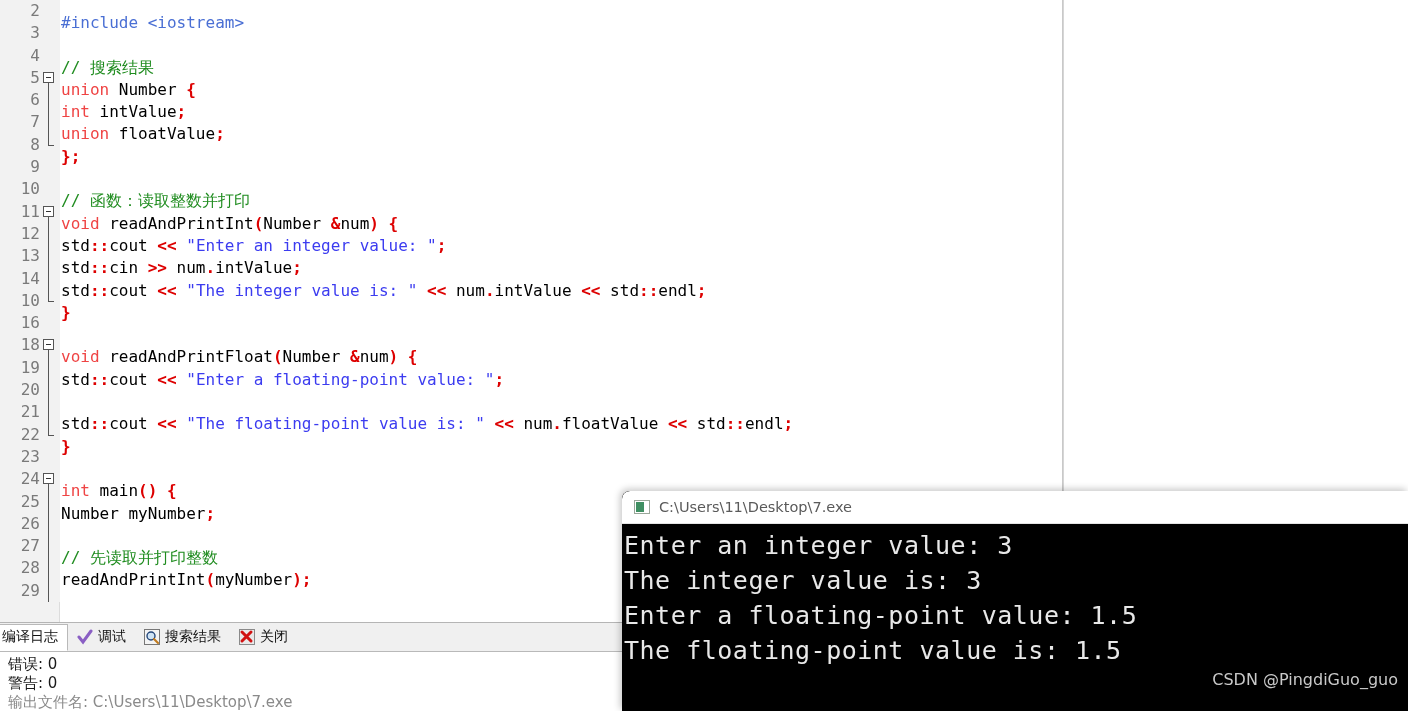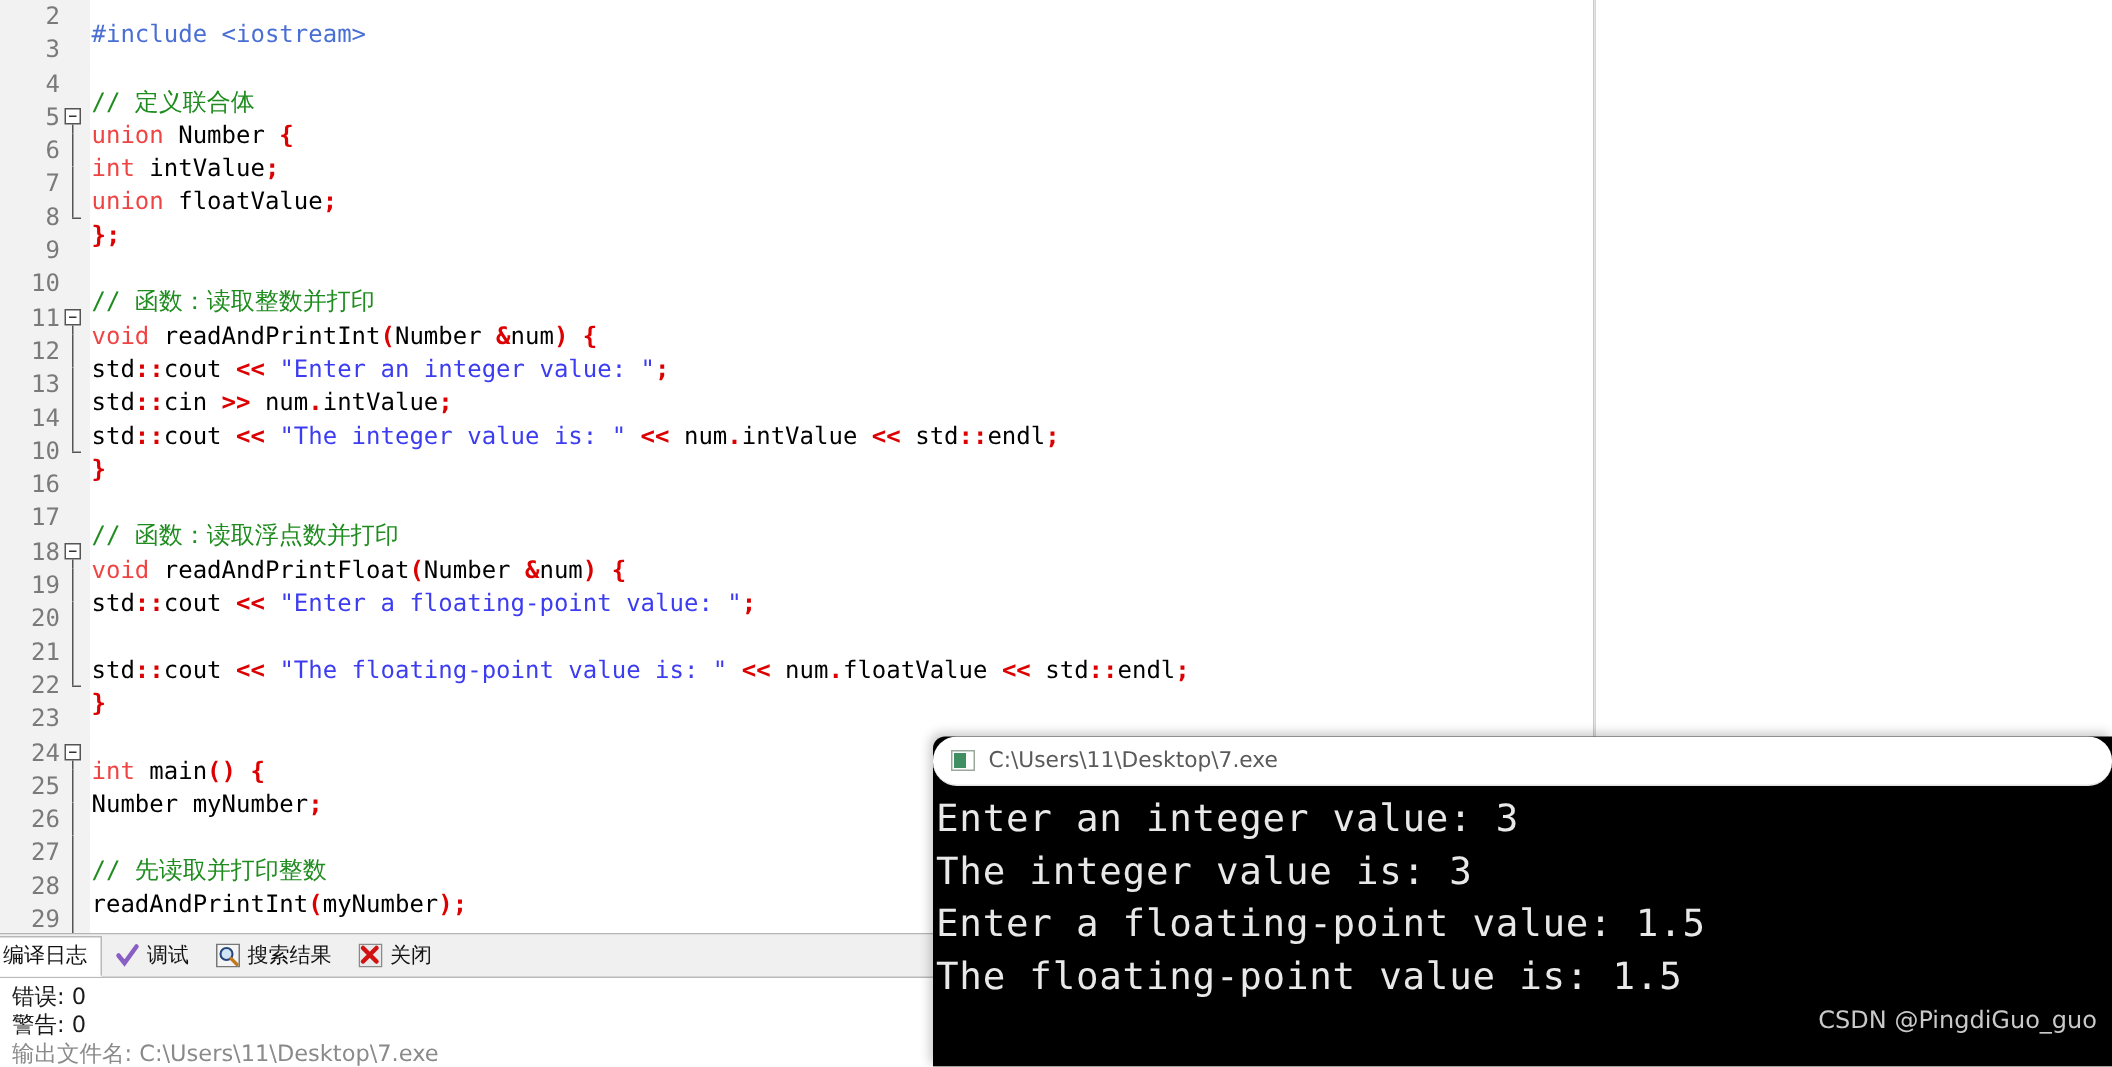--- a/index.html
+++ b/index.html
@@ -181,21 +181,20 @@
   #console-titlebar {
     height: 33px;
     background: #ffffff;
     border-top-left-radius: 8px;
     display: flex;
     align-items: center;
     padding-left: 12px;
     gap: 9px;
     border-bottom: 1px solid #e4e4e4;
     box-sizing: border-box;
-    border-radius: 16px;
   }
   #console-title-text {
     font-family: "DejaVu Sans", sans-serif;
     font-size: 14.5px;
     color: #5a5a5a;
     white-space: pre;
   }
   #console-app-icon {
     width: 16px; height: 14px;
     background: #ffffff;
@@ -237,34 +236,33 @@
   }
 </style>
 </head>
 <body>
 
 <div id="editor-pane">
   <div class="gutter-bg"></div>
   <div id="code-lines">
       <div class="code-line"><div class="gutter">2</div><div class="fold-col"></div><div class="code-text"><span class="pre">#include &lt;iostream&gt;</span></div></div>
       <div class="code-line"><div class="gutter">3</div><div class="fold-col"></div><div class="code-text"></div></div>
-      <div class="code-line"><div class="gutter">4</div><div class="fold-col"></div><div class="code-text"><span class="cmt">// 定义联合体</span></div></div>
+      <div class="code-line"><div class="gutter">4</div><div class="fold-col"></div><div class="code-text"><span class="cmt">// 搜索结果</span></div></div>
       <div class="code-line"><div class="gutter">5</div><div class="fold-col"><div class="fold-box"></div><div class="fold-line start"></div></div><div class="code-text"><span class="kw">union</span><span class="plain"> Number </span><span class="punct">{</span></div></div>
       <div class="code-line"><div class="gutter">6</div><div class="fold-col"><div class="fold-line"></div></div><div class="code-text"><span class="kw">int</span><span class="plain"> intValue</span><span class="punct">;</span></div></div>
       <div class="code-line"><div class="gutter">7</div><div class="fold-col"><div class="fold-line"></div></div><div class="code-text"><span class="kw">union</span><span class="plain"> floatValue</span><span class="punct">;</span></div></div>
       <div class="code-line"><div class="gutter">8</div><div class="fold-col"><div class="fold-line end"></div></div><div class="code-text"><span class="punct">}</span><span class="punct">;</span></div></div>
       <div class="code-line"><div class="gutter">9</div><div class="fold-col"></div><div class="code-text"></div></div>
       <div class="code-line"><div class="gutter">10</div><div class="fold-col"></div><div class="code-text"><span class="cmt">// 函数：读取整数并打印</span></div></div>
       <div class="code-line"><div class="gutter">11</div><div class="fold-col"><div class="fold-box"></div><div class="fold-line start"></div></div><div class="code-text"><span class="kw">void</span><span class="plain"> readAndPrintInt</span><span class="punct">(</span><span class="plain">Number </span><span class="punct">&amp;</span><span class="plain">num</span><span class="punct">)</span><span class="plain"> </span><span class="punct">{</span></div></div>
       <div class="code-line"><div class="gutter">12</div><div class="fold-col"><div class="fold-line"></div></div><div class="code-text"><span class="plain">std</span><span class="punct">::</span><span class="plain">cout </span><span class="punct">&lt;&lt;</span><span class="plain"> </span><span class="str">"Enter an integer value: "</span><span class="punct">;</span></div></div>
       <div class="code-line"><div class="gutter">13</div><div class="fold-col"><div class="fold-line"></div></div><div class="code-text"><span class="plain">std</span><span class="punct">::</span><span class="plain">cin </span><span class="punct">&gt;&gt;</span><span class="plain"> num</span><span class="punct">.</span><span class="plain">intValue</span><span class="punct">;</span></div></div>
       <div class="code-line"><div class="gutter">14</div><div class="fold-col"><div class="fold-line"></div></div><div class="code-text"><span class="plain">std</span><span class="punct">::</span><span class="plain">cout </span><span class="punct">&lt;&lt;</span><span class="plain"> </span><span class="str">"The integer value is: "</span><span class="plain"> </span><span class="punct">&lt;&lt;</span><span class="plain"> num</span><span class="punct">.</span><span class="plain">intValue </span><span class="punct">&lt;&lt;</span><span class="plain"> std</span><span class="punct">::</span><span class="plain">endl</span><span class="punct">;</span></div></div>
       <div class="code-line"><div class="gutter">10</div><div class="fold-col"><div class="fold-line end"></div></div><div class="code-text"><span class="punct">}</span></div></div>
       <div class="code-line"><div class="gutter">16</div><div class="fold-col"></div><div class="code-text"></div></div>
-      <div class="code-line"><div class="gutter">17</div><div class="fold-col"></div><div class="code-text"><span class="cmt">// 函数：读取浮点数并打印</span></div></div>
       <div class="code-line"><div class="gutter">18</div><div class="fold-col"><div class="fold-box"></div><div class="fold-line start"></div></div><div class="code-text"><span class="kw">void</span><span class="plain"> readAndPrintFloat</span><span class="punct">(</span><span class="plain">Number </span><span class="punct">&amp;</span><span class="plain">num</span><span class="punct">)</span><span class="plain"> </span><span class="punct">{</span></div></div>
       <div class="code-line"><div class="gutter">19</div><div class="fold-col"><div class="fold-line"></div></div><div class="code-text"><span class="plain">std</span><span class="punct">::</span><span class="plain">cout </span><span class="punct">&lt;&lt;</span><span class="plain"> </span><span class="str">"Enter a floating-point value: "</span><span class="punct">;</span></div></div>
       <div class="code-line"><div class="gutter">20</div><div class="fold-col"><div class="fold-line"></div></div></div>
       <div class="code-line"><div class="gutter">21</div><div class="fold-col"><div class="fold-line"></div></div><div class="code-text"><span class="plain">std</span><span class="punct">::</span><span class="plain">cout </span><span class="punct">&lt;&lt;</span><span class="plain"> </span><span class="str">"The floating-point value is: "</span><span class="plain"> </span><span class="punct">&lt;&lt;</span><span class="plain"> num</span><span class="punct">.</span><span class="plain">floatValue </span><span class="punct">&lt;&lt;</span><span class="plain"> std</span><span class="punct">::</span><span class="plain">endl</span><span class="punct">;</span></div></div>
       <div class="code-line"><div class="gutter">22</div><div class="fold-col"><div class="fold-line end"></div></div><div class="code-text"><span class="punct">}</span></div></div>
       <div class="code-line"><div class="gutter">23</div><div class="fold-col"></div><div class="code-text"></div></div>
       <div class="code-line"><div class="gutter">24</div><div class="fold-col"><div class="fold-box"></div><div class="fold-line start"></div></div><div class="code-text"><span class="kw">int</span><span class="plain"> main</span><span class="punct">()</span><span class="plain"> </span><span class="punct">{</span></div></div>
       <div class="code-line"><div class="gutter">25</div><div class="fold-col"><div class="fold-line"></div></div><div class="code-text"><span class="plain">Number myNumber</span><span class="punct">;</span></div></div>
       <div class="code-line"><div class="gutter">26</div><div class="fold-col"><div class="fold-line"></div></div><div class="code-text"></div></div>
       <div class="code-line"><div class="gutter">27</div><div class="fold-col"><div class="fold-line"></div></div><div class="code-text"><span class="cmt">// 先读取并打印整数</span></div></div>

